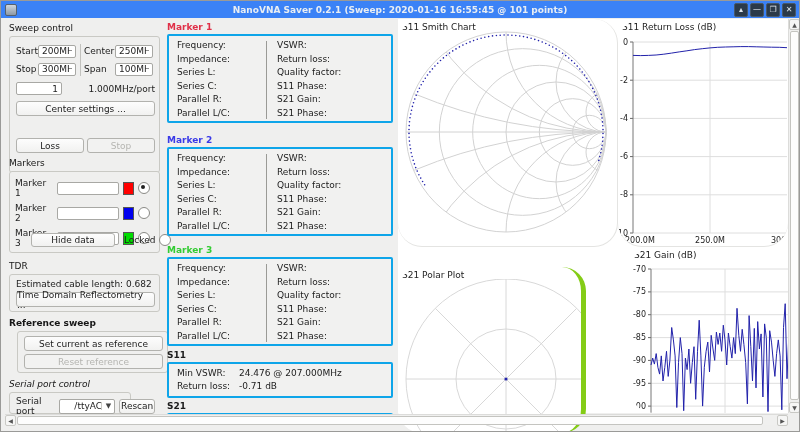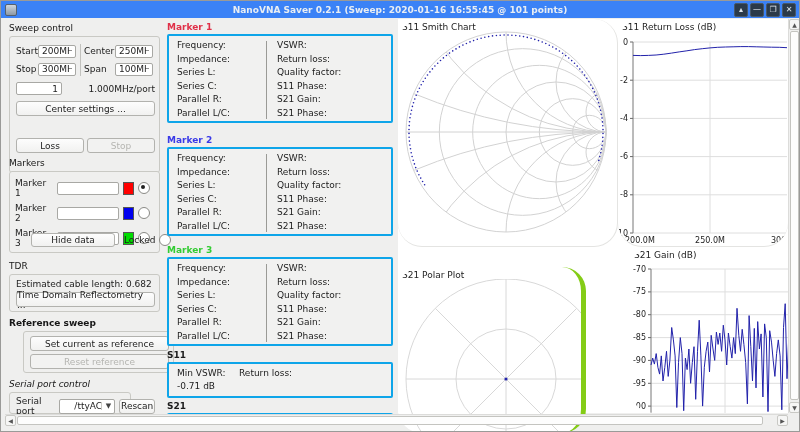--- a/index.html
+++ b/index.html
@@ -112,21 +112,21 @@
       </div>
     </div>
 
     <div class="section-label" style="left:4px;top:242px;">TDR</div>
     <div class="groupbox" style="left:4px;top:255px;width:151px;height:38px;">
       <div style="position:absolute;left:6px;top:4px;">Estimated cable length:  0.682 m</div>
       <div class="btn" style="position:absolute;left:6px;top:17px;width:139px;">Time Domain Reflectometry ...</div>
     </div>
 
     <div class="section-label" style="left:4px;top:299px;font-weight:bold;">Reference sweep</div>
-    <div class="groupbox" style="left:18px;top:312px;width:151px;height:42px;">
+    <div class="groupbox" style="left:12px;top:312px;width:151px;height:42px;">
       <div class="btn" style="position:absolute;left:6px;top:4px;width:139px;">Set current as reference</div>
       <div class="btn disabled" style="position:absolute;left:6px;top:22px;width:139px;">Reset reference</div>
     </div>
 
     <div class="section-label" style="left:4px;top:360px;font-style:italic;">Serial port control</div>
     <div class="groupbox" style="left:4px;top:373px;width:122px;height:22px;">
       <div style="position:absolute;left:6px;top:3px;width:139px;display:flex;align-items:center;gap:4px;">
         <span>Serial port</span>
         <div class="combo" style="width:56px;">
           <span class="val">/ttyACM0</span>
@@ -203,20 +203,21 @@
               <div>S21 Gain:</div>
               <div>S21 Phase:</div>
             </div>
           </div>
         </div>
       </div>
     <div class="mtitle" style="top:331px;color:#1c1c1c;">S11</div>
     <div class="mbox" style="top:343px;height:36px;">
       <div style="padding:4px 0 0 8px;display:grid;grid-template-columns:62px auto;grid-row-gap:3px;">
         <span>Min VSWR:</span>
+        <span>24.476 @ 207.000MHz</span>
         <span>Return loss:</span>
         <span>-0.71 dB</span>
       </div>
     </div>
     <div class="mtitle" style="top:382px;color:#1c1c1c;">S21</div>
     <div class="mbox" style="top:394px;height:10px;"></div>
   </div>
 
   <div id="charts">
     <div class="cell" id="cell-smith" style="left:0;top:0;width:220px;height:228px;border-right:1px solid #e4e4e2;border-bottom:1px solid #e4e4e2;">

